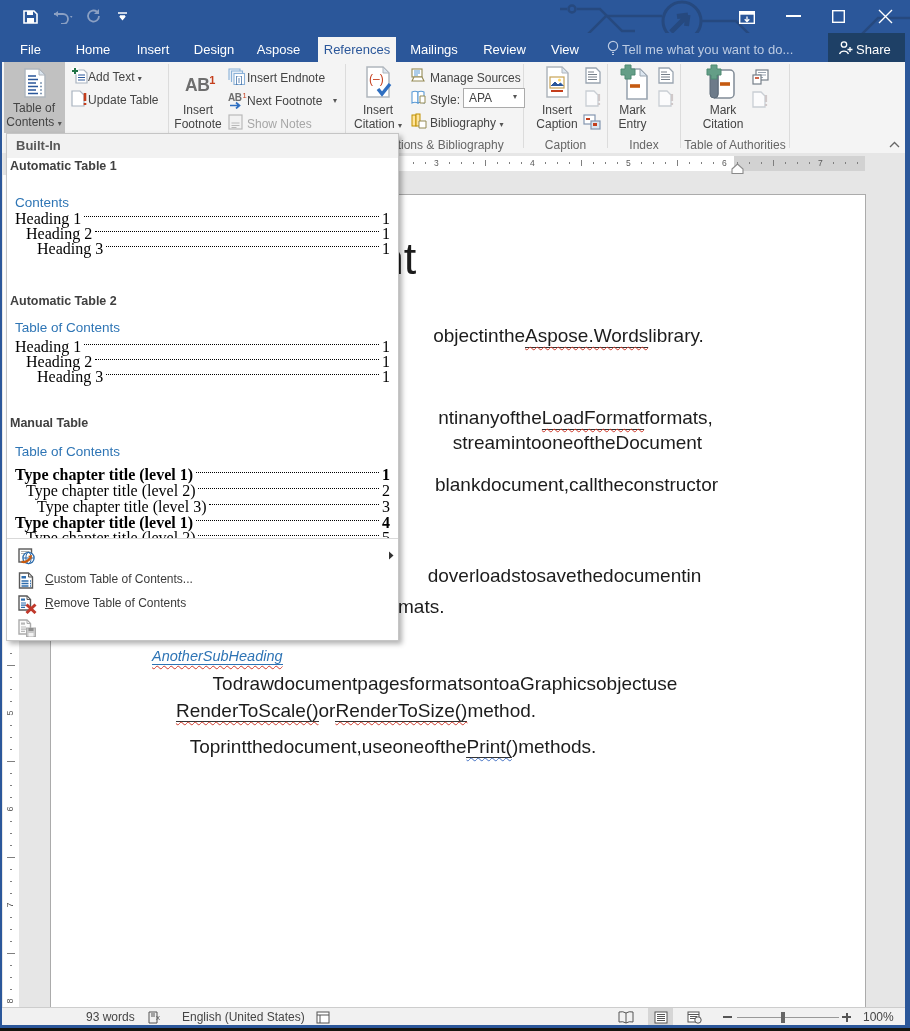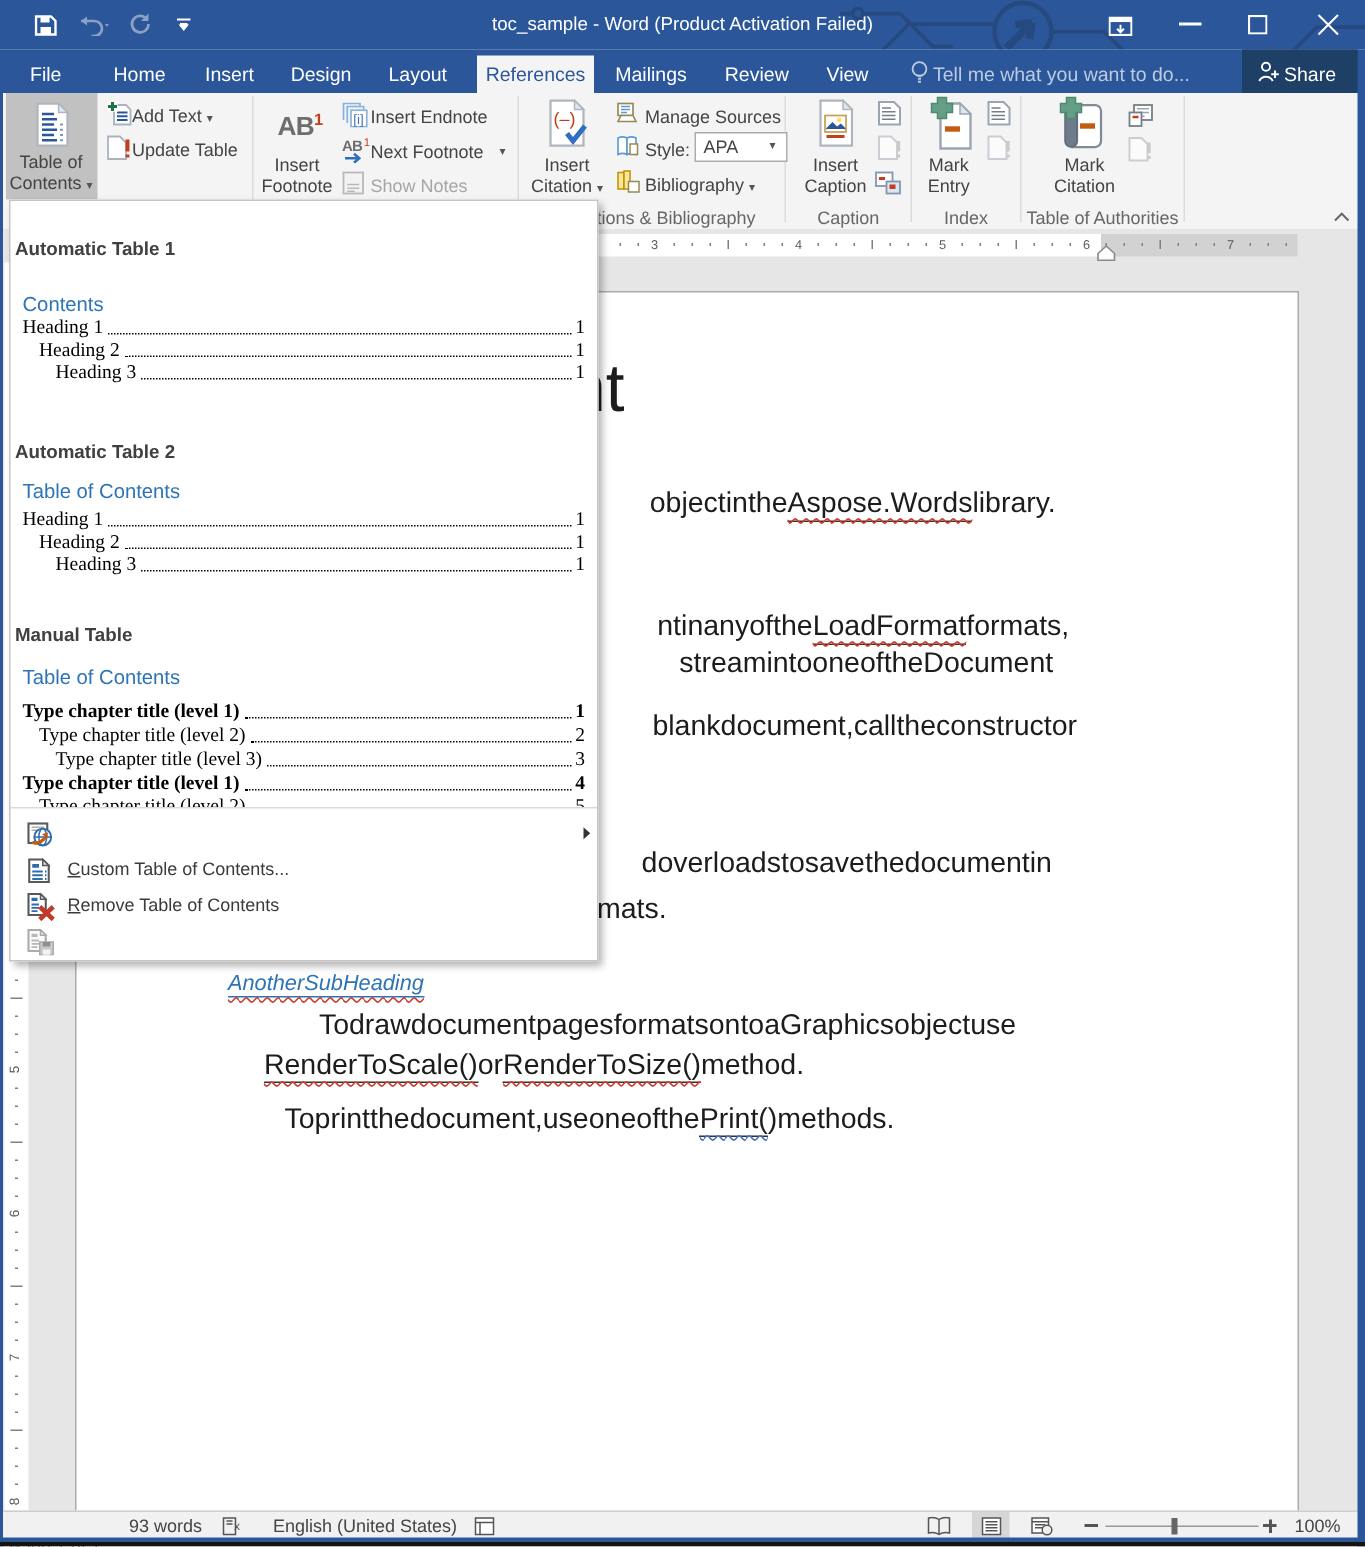--- a/index.html
+++ b/index.html
@@ -35,21 +35,21 @@
 .sq{text-decoration:underline wavy #cf3a2b 1.1px;text-underline-offset:4px;}
 .ul{border-bottom:1px solid #333;}
 
 #status{left:0;top:1007px;width:910px;height:19px;background:#f1f1f1;border-top:1px solid #cdcdcd;font-size:12px;color:#454545;}
 
 
 #dd{left:6px;top:133px;width:391px;height:506px;background:#fff;border:1px solid #c5c5c5;box-shadow:3px 3px 5px rgba(0,0,0,0.3);z-index:100;}
 #ddhead{left:0;top:0;width:100%;height:24px;background:#f2f2f2;line-height:24px;font-weight:bold;font-size:13px;color:#595959;}
 .glbl{font-weight:bold;font-size:12.5px;color:#404040;}
 .gblue{font-size:13.5px;color:#2e75b5;}
-.srow{display:flex;align-items:flex-end;font-family:"Liberation Serif",serif;font-size:13px;color:#000;}
+.srow{display:flex;align-items:center;font-family:"Liberation Serif",serif;font-size:16px;color:#000;}
 .srow .lead{flex:1;border-bottom:1px dotted #000;margin:0 3px;height:1px;transform:translateY(-3px);}
 .mitem{font-size:12px;color:#3b3b3b;height:24px;line-height:24px;}
 .mitem u{text-decoration:underline;}
 </style>
 </head>
 <body>
 
 <div class="abs" id="titlebar">
   <svg class="abs" style="left:560px;top:0" width="350" height="33" viewBox="0 0 350 33">
     <g stroke="#26497f" stroke-width="2.5" fill="none">
@@ -79,21 +79,20 @@
   </svg>
 
   <svg class="abs" style="left:86px;top:8px" width="16" height="16" viewBox="0 0 16 16">
     <path d="M13 8 a5.5 5.5 0 1 1 -2 -4.2" fill="none" stroke="#8ba0c3" stroke-width="1.8"></path>
     <path d="M13 1 v5 h-5 z" fill="#8ba0c3"></path>
   </svg>
 
   <svg class="abs" style="left:117px;top:12px" width="11" height="9" viewBox="0 0 11 9">
     <path d="M1 1 h9 M3 4 h5 M3.5 5 l2 2.5 l2 -2.5 z" stroke="#fff" stroke-width="1.4" fill="#fff"></path>
   </svg>
-  <div class="abs" id="title">toc_sample - Word (Product Activation Failed)</div>
 
   <svg class="abs" style="left:739px;top:11px" width="16" height="13" viewBox="0 0 16 13">
     <rect x="0.7" y="0.7" width="14.6" height="11.6" fill="none" stroke="#fff" stroke-width="1.4"></rect>
     <rect x="0.7" y="0.7" width="14.6" height="3" fill="#fff"></rect>
     <path d="M8 5.5 v5 M5.7 8.2 l2.3 2.3 l2.3 -2.3" stroke="#fff" stroke-width="1.3" fill="none"></path>
   </svg>
   <div class="abs" style="left:786px;top:15px;width:15px;height:1.5px;background:#fff"></div>
   <svg class="abs" style="left:832px;top:10px" width="13" height="13" viewBox="0 0 13 13">
     <rect x="0.7" y="0.7" width="11.6" height="11.6" fill="none" stroke="#fff" stroke-width="1.4"></rect>
   </svg>
@@ -101,21 +100,21 @@
     <path d="M1 1 L14 14 M14 1 L1 14" stroke="#fff" stroke-width="1.4"></path>
   </svg>
 </div>
 
 <div class="abs" id="tabrow"></div>
 <div class="abs" id="tabsel"></div>
 <div class="abs tab" style="left:10px;width:41px;z-index:2;">File</div>
 <div class="abs tab" style="left:68px;width:50px;">Home</div>
 <div class="abs tab" style="left:130px;width:46px;">Insert</div>
 <div class="abs tab" style="left:190px;width:48px;">Design</div>
-<div class="abs tab" style="left:253px;width:51px;">Layout</div>
+<div class="abs tab" style="left:253px;width:51px;">Aspose</div>
 <div class="abs tab" style="left:318px;width:78px;color:#2b579a;z-index:2;">References</div>
 <div class="abs tab" style="left:407px;width:54px;">Mailings</div>
 <div class="abs tab" style="left:478px;width:53px;text-align:center;">Review</div>
 <div class="abs tab" style="left:545px;width:40px;">View</div>
 <svg class="abs" style="left:607px;top:40px" width="12" height="17" viewBox="0 0 12 17">
   <g stroke="#bccbe2" stroke-width="1.2" fill="none">
    <circle cx="6" cy="6" r="4.6"></circle>
       <path d="M4.5 10.5 h3 M5 12.5 h2 M5 14.5 h2"></path>
   </g>
 </svg>
@@ -469,20 +468,21 @@
   </svg>
   <div class="abs" style="left:723px;top:8px;width:9px;height:2px;background:#555;"></div>
   <div class="abs" style="left:737px;top:9px;width:102px;height:1px;background:#999;"></div>
   <div class="abs" style="left:781px;top:4px;width:4px;height:11px;background:#666;"></div>
   <div class="abs" style="left:842px;top:8px;width:9px;height:2px;background:#555;"></div>
   <div class="abs" style="left:846px;top:4.5px;width:2px;height:9px;background:#555;"></div>
   <div class="abs" style="left:863px;top:2px;">100%</div>
 </div>
 
 <div class="abs" id="dd">
+  <div class="abs" id="ddhead"><span style="margin-left:9px;">Built-In</span></div>
   <div class="abs glbl" style="left:3px;top:25px;">Automatic Table 1</div>
   <div class="abs gblue" style="left:8px;top:61px;">Contents</div>
   <div class="abs srow" style="left:8px;top:76px;width:375px;">
       <span>Heading 1</span>
       <span class="lead"></span>
       <span>1</span>
     </div>
   <div class="abs srow" style="left:19px;top:91px;width:364px;">
       <span>Heading 2</span>
       <span class="lead"></span>

